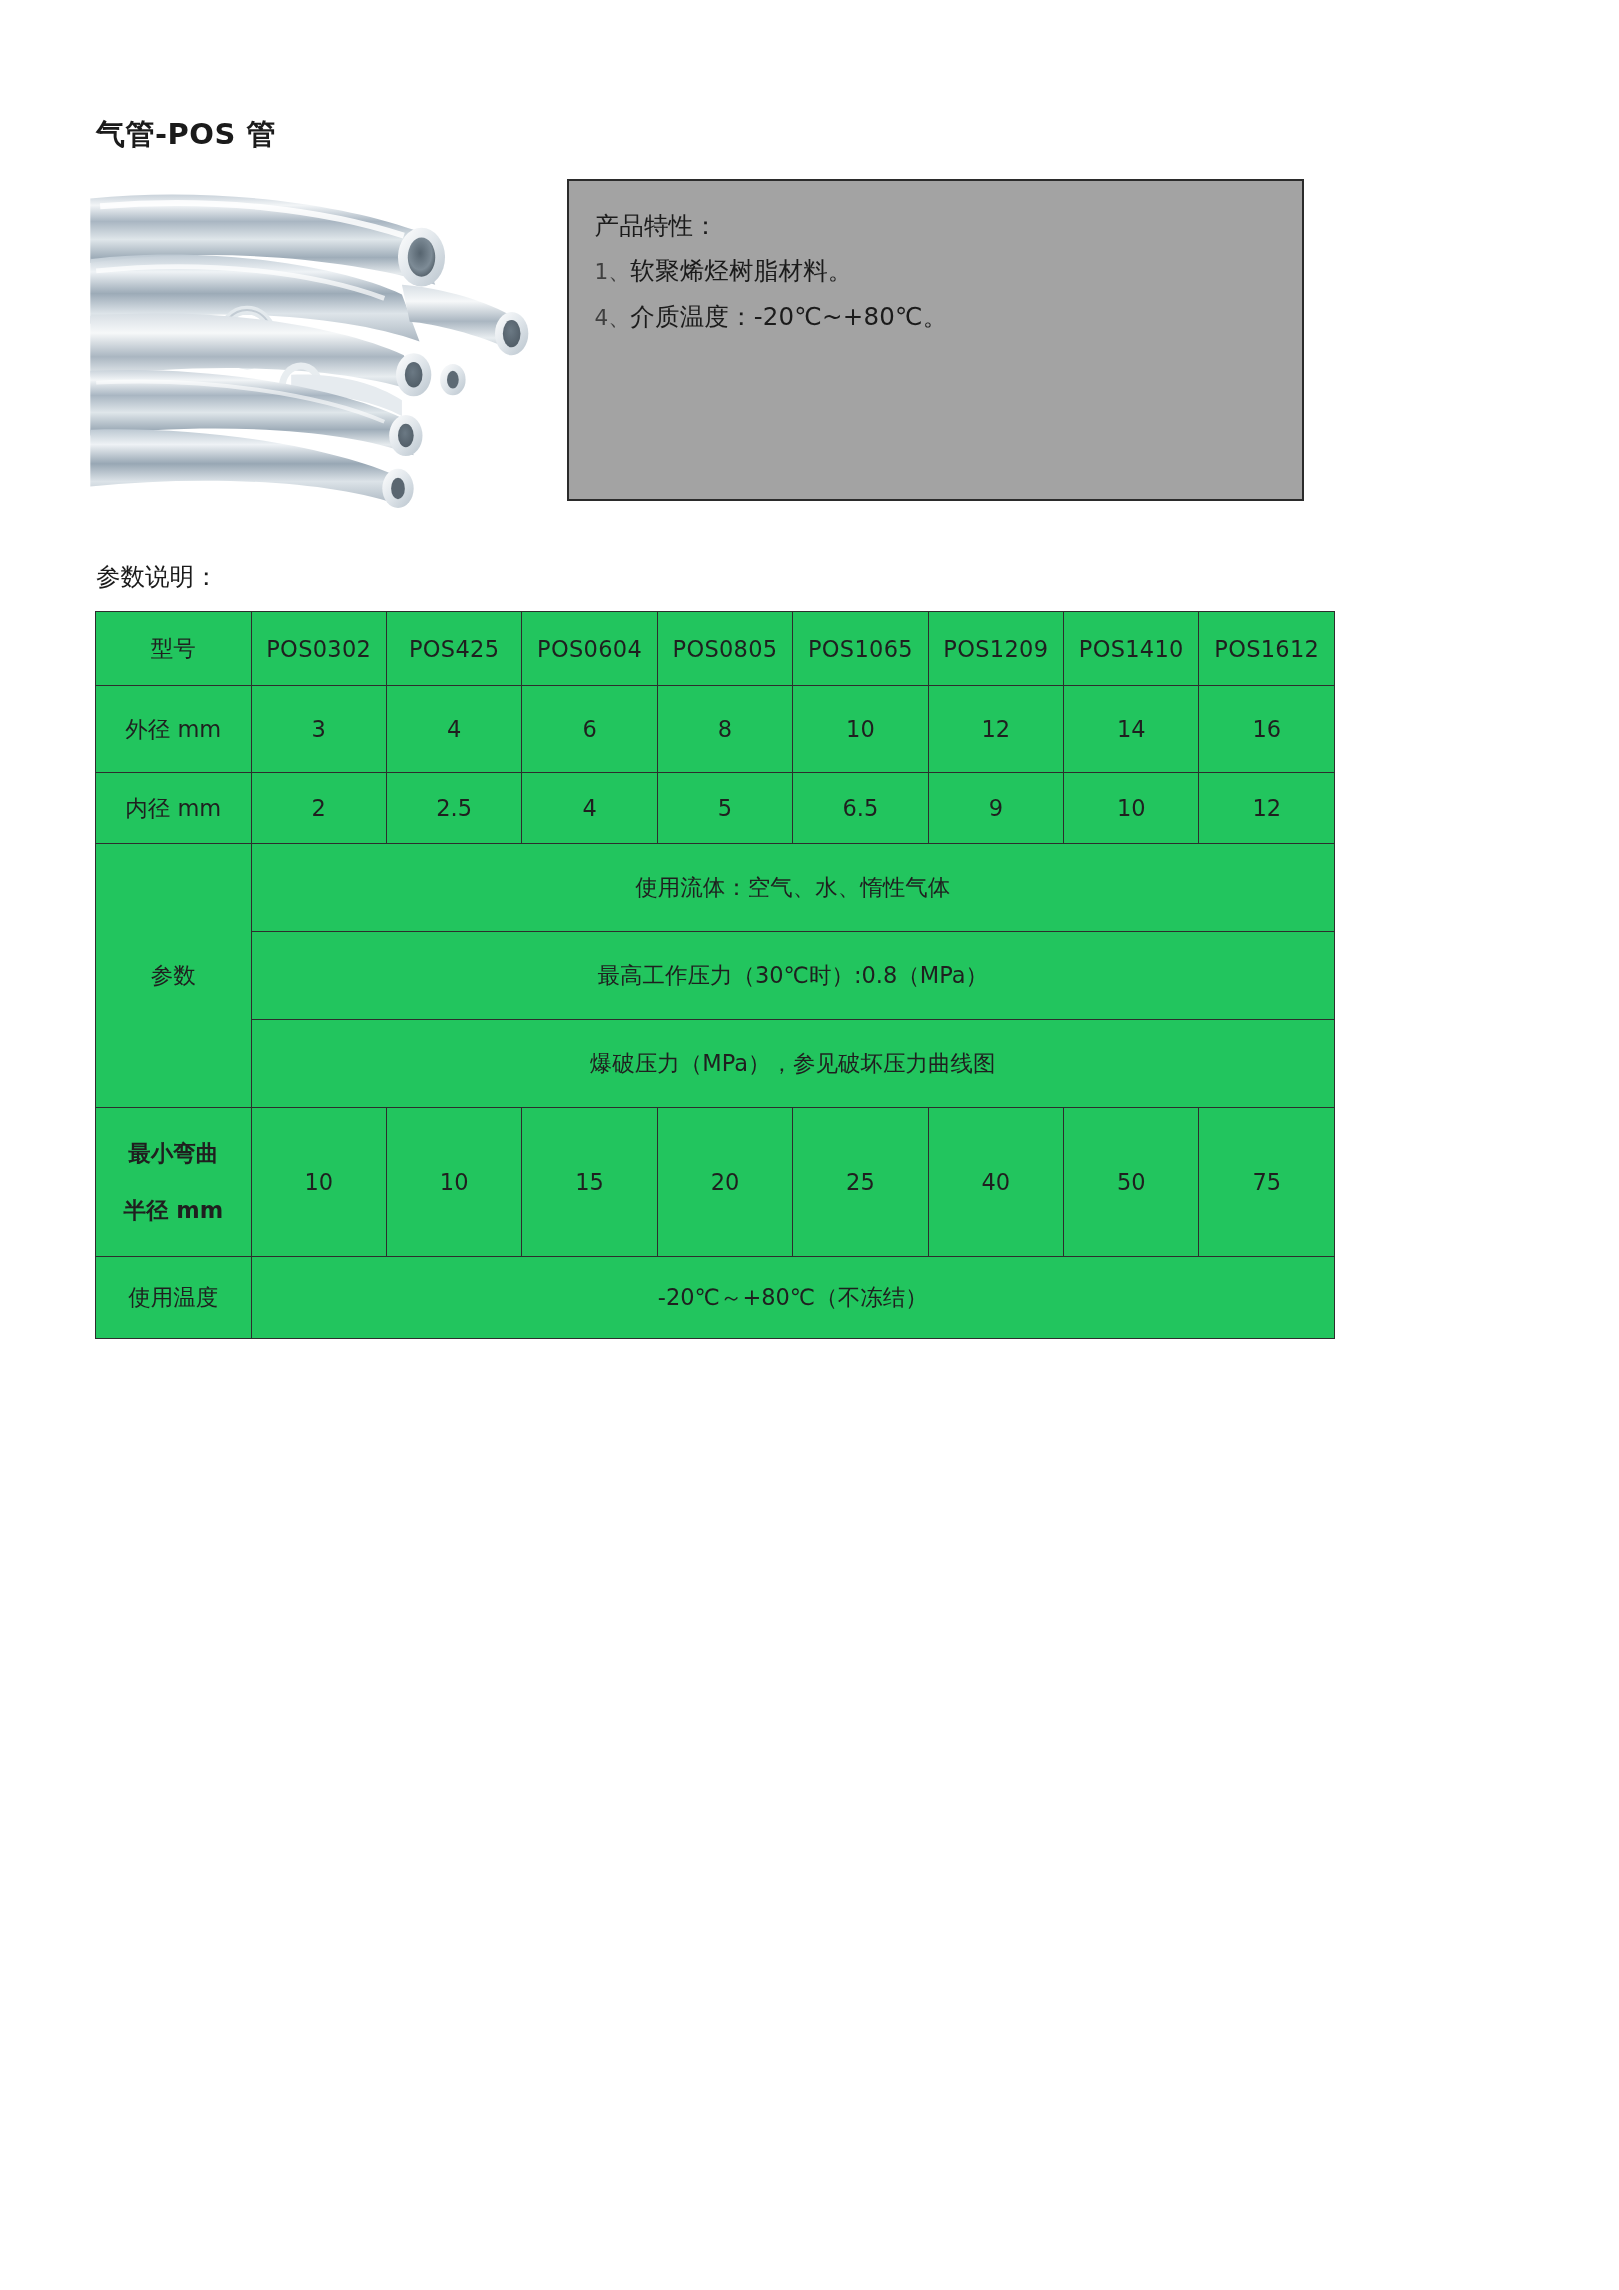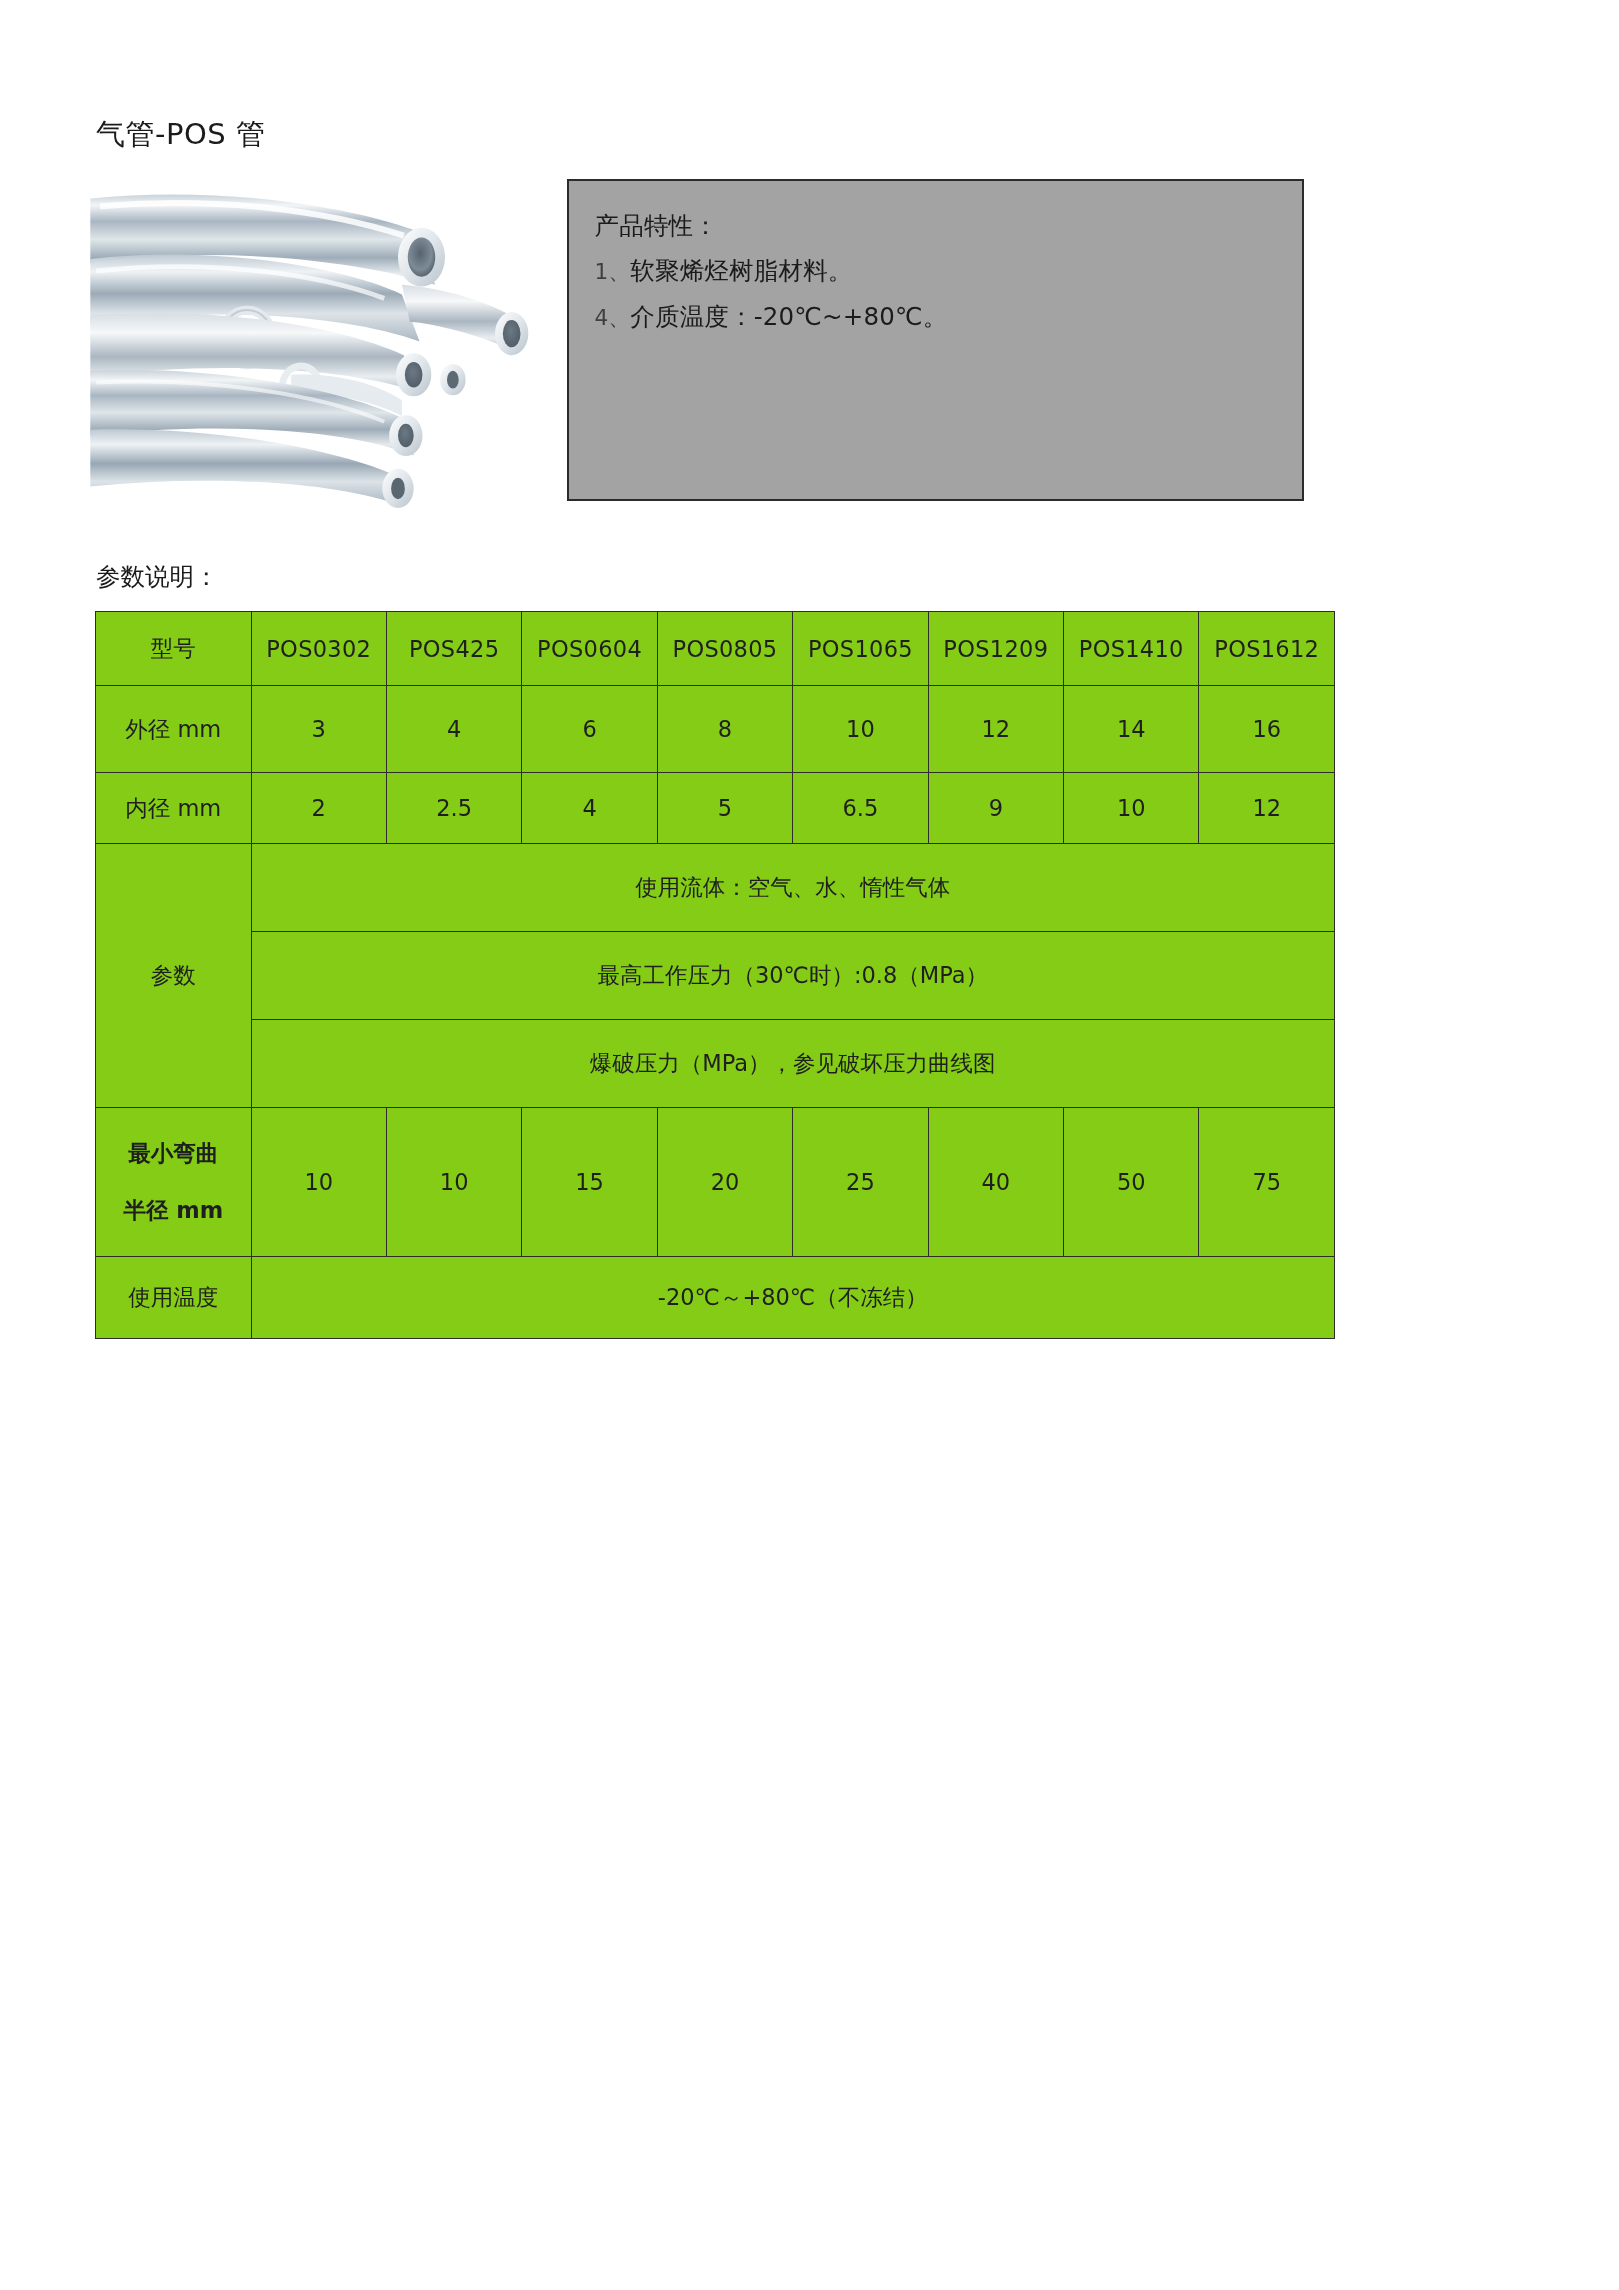--- a/index.html
+++ b/index.html
@@ -22,21 +22,21 @@
     width: 1619px;
     height: 2291px;
   }
 
   
   .doc-title {
     position: absolute;
     left: 96px;
     top: 115px;
     font-size: 29px;
-    font-weight: normal;
+    font-weight: bold;
     letter-spacing: 0.5px;
     color: #1b1b1b;
     white-space: nowrap;
     text-align: right;
   }
 
   
   .product-photo {
     position: absolute;
     left: 90px;
@@ -98,21 +98,21 @@
   .spec-table-wrap {
     position: absolute;
     left: 95px;
     top: 611px;
     width: 1240px;
   }
   table.spec {
     border-collapse: collapse;
     table-layout: fixed;
     width: 1240px;
-    background: #84cc16;
+    background: #22c55e;
   }
   table.spec td {
     border: 1.5px solid #2d2d2d;
     text-align: center;
     vertical-align: middle;
     font-size: 22.5px;
     color: #1f1f1f;
     padding: 0 3.9px;
   }
   td.rowhead {

